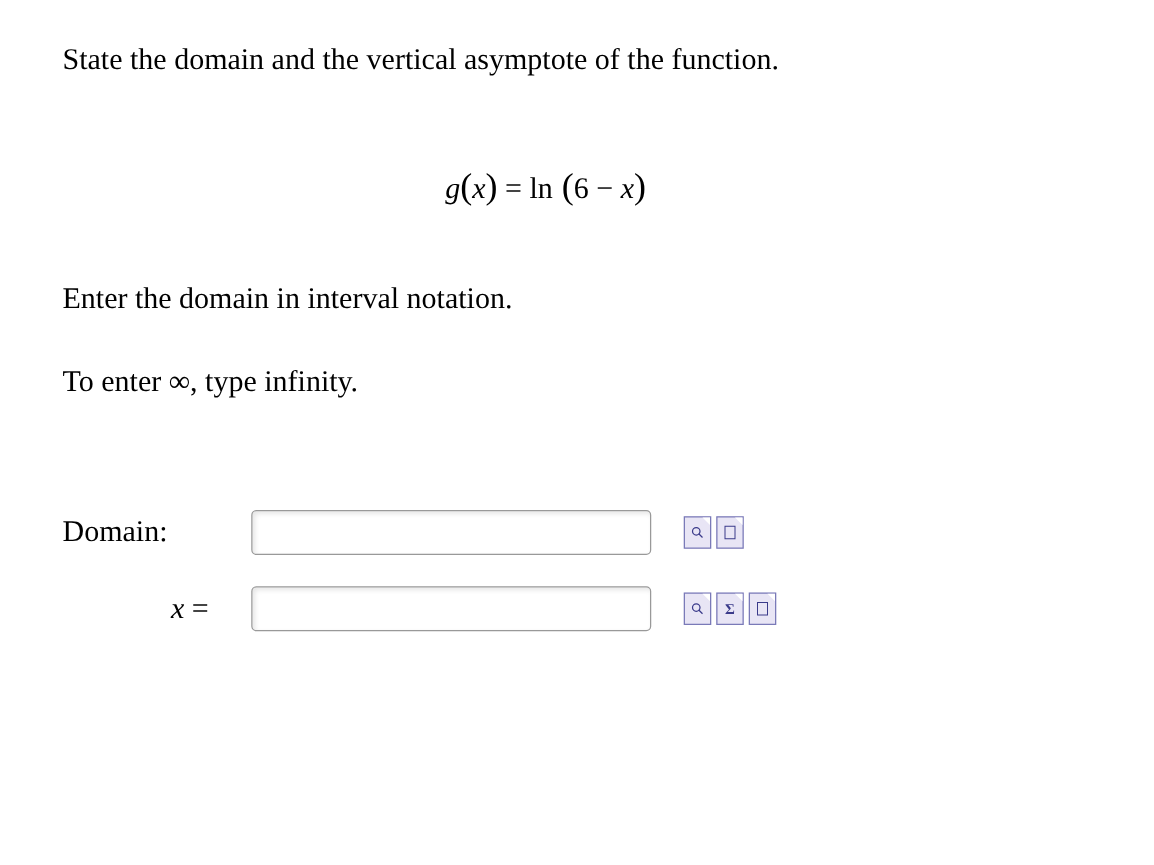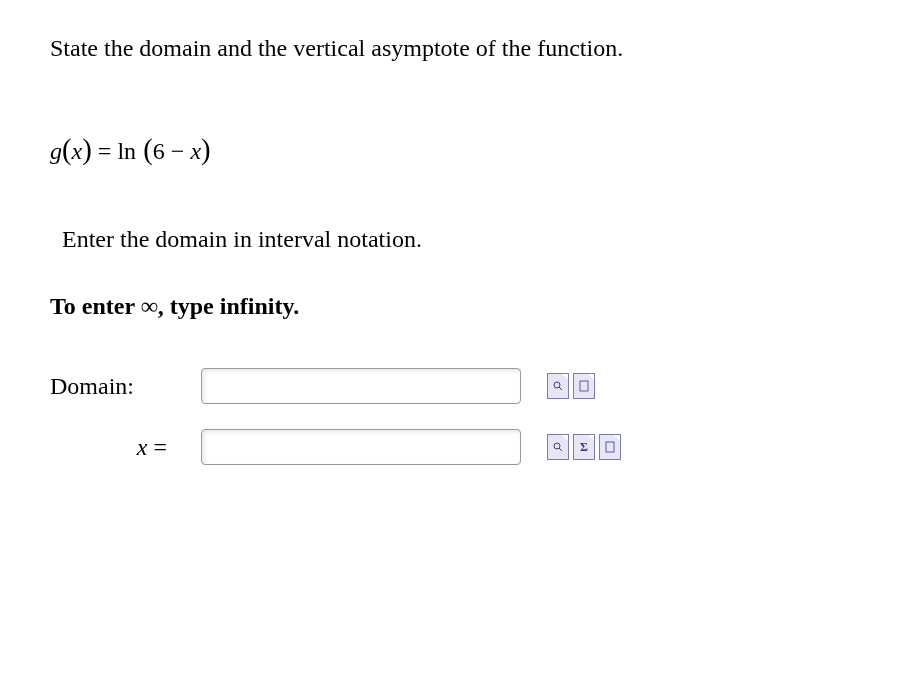--- a/index.html
+++ b/index.html
@@ -11,35 +11,33 @@
       color: #000;
       background: #fff;
       margin: 0;
       padding: 35px 50px;
       width: 923px;
     }
     .question-text {
       margin-bottom: 71px;
     }
     .equation {
-      text-align: left;
+      text-align: center;
       font-style: italic;
       margin-bottom: 60px;
       padding-right: 50px;
     }
     .upright {
       font-style: normal;
     }
     .instruction {
       margin-bottom: 40px;
-      margin-left: 12px;
     }
     .hint {
-      margin-bottom: 48px;
-      font-weight: bold;
+      margin-bottom: 88px;
     }
     .answer-row {
       display: flex;
       align-items: center;
       margin-bottom: 25px;
       gap: 16px;
     }
     .answer-label {
       width: 135px;
       text-align: left;

